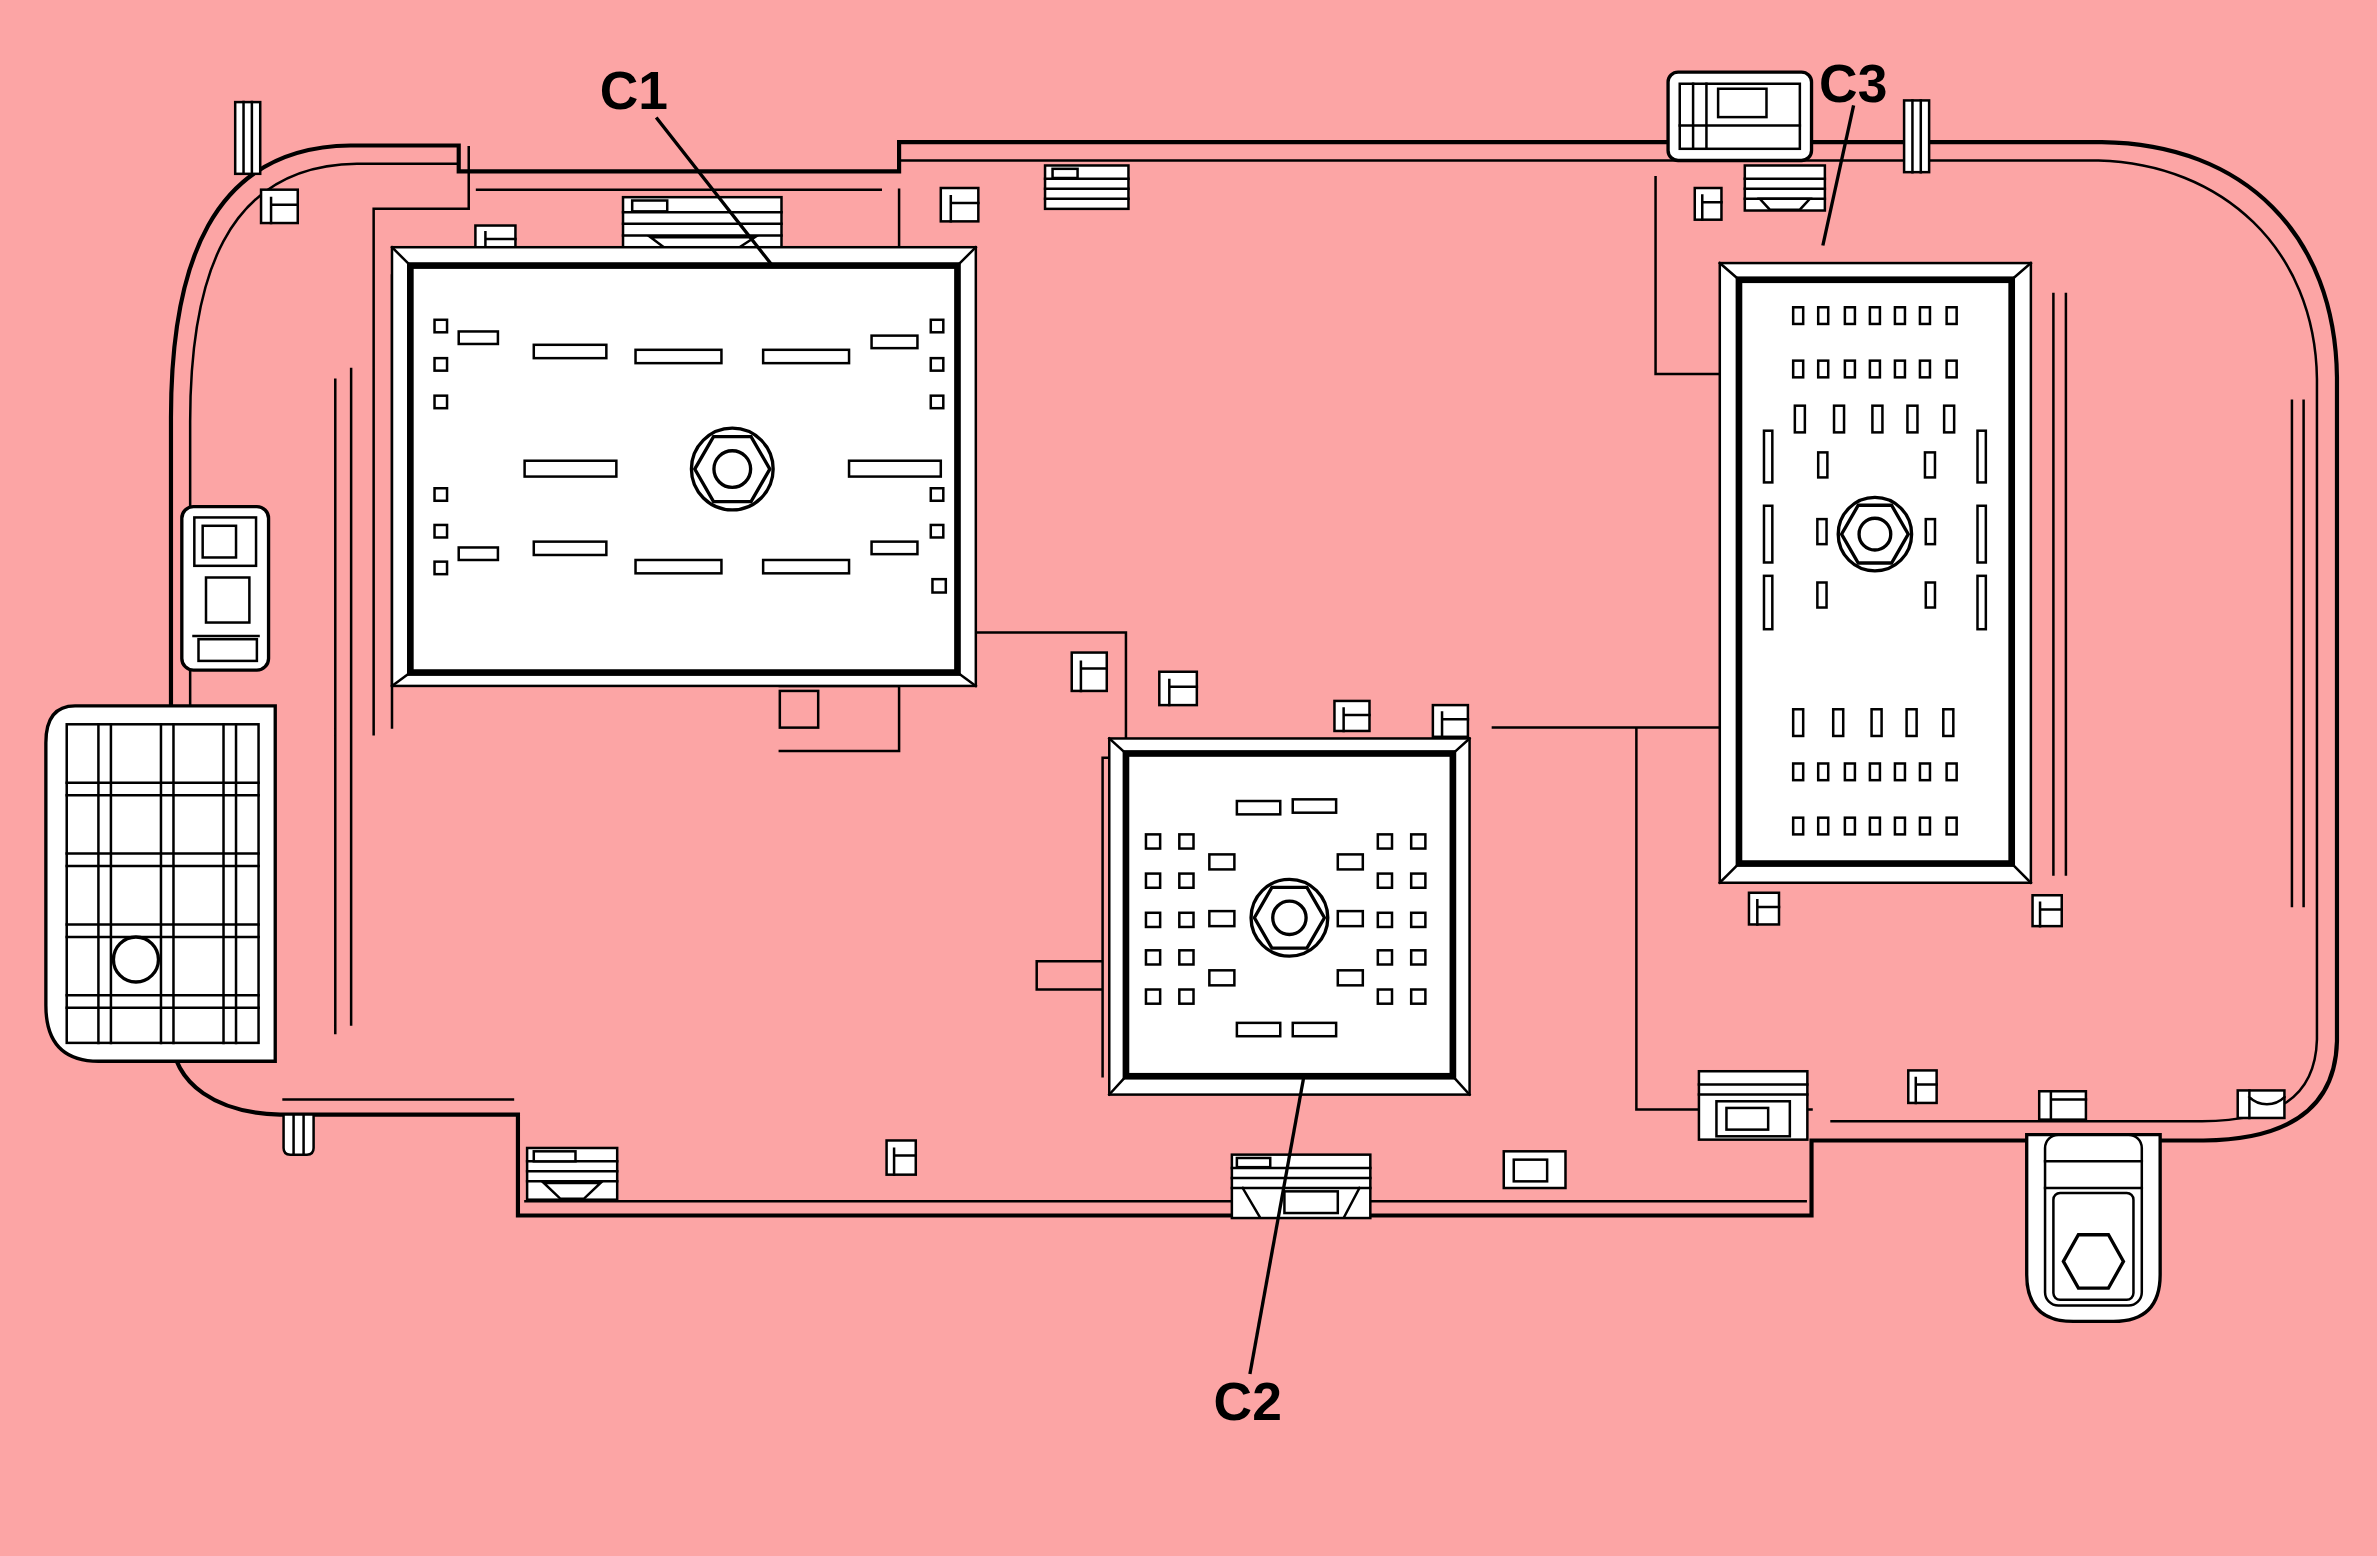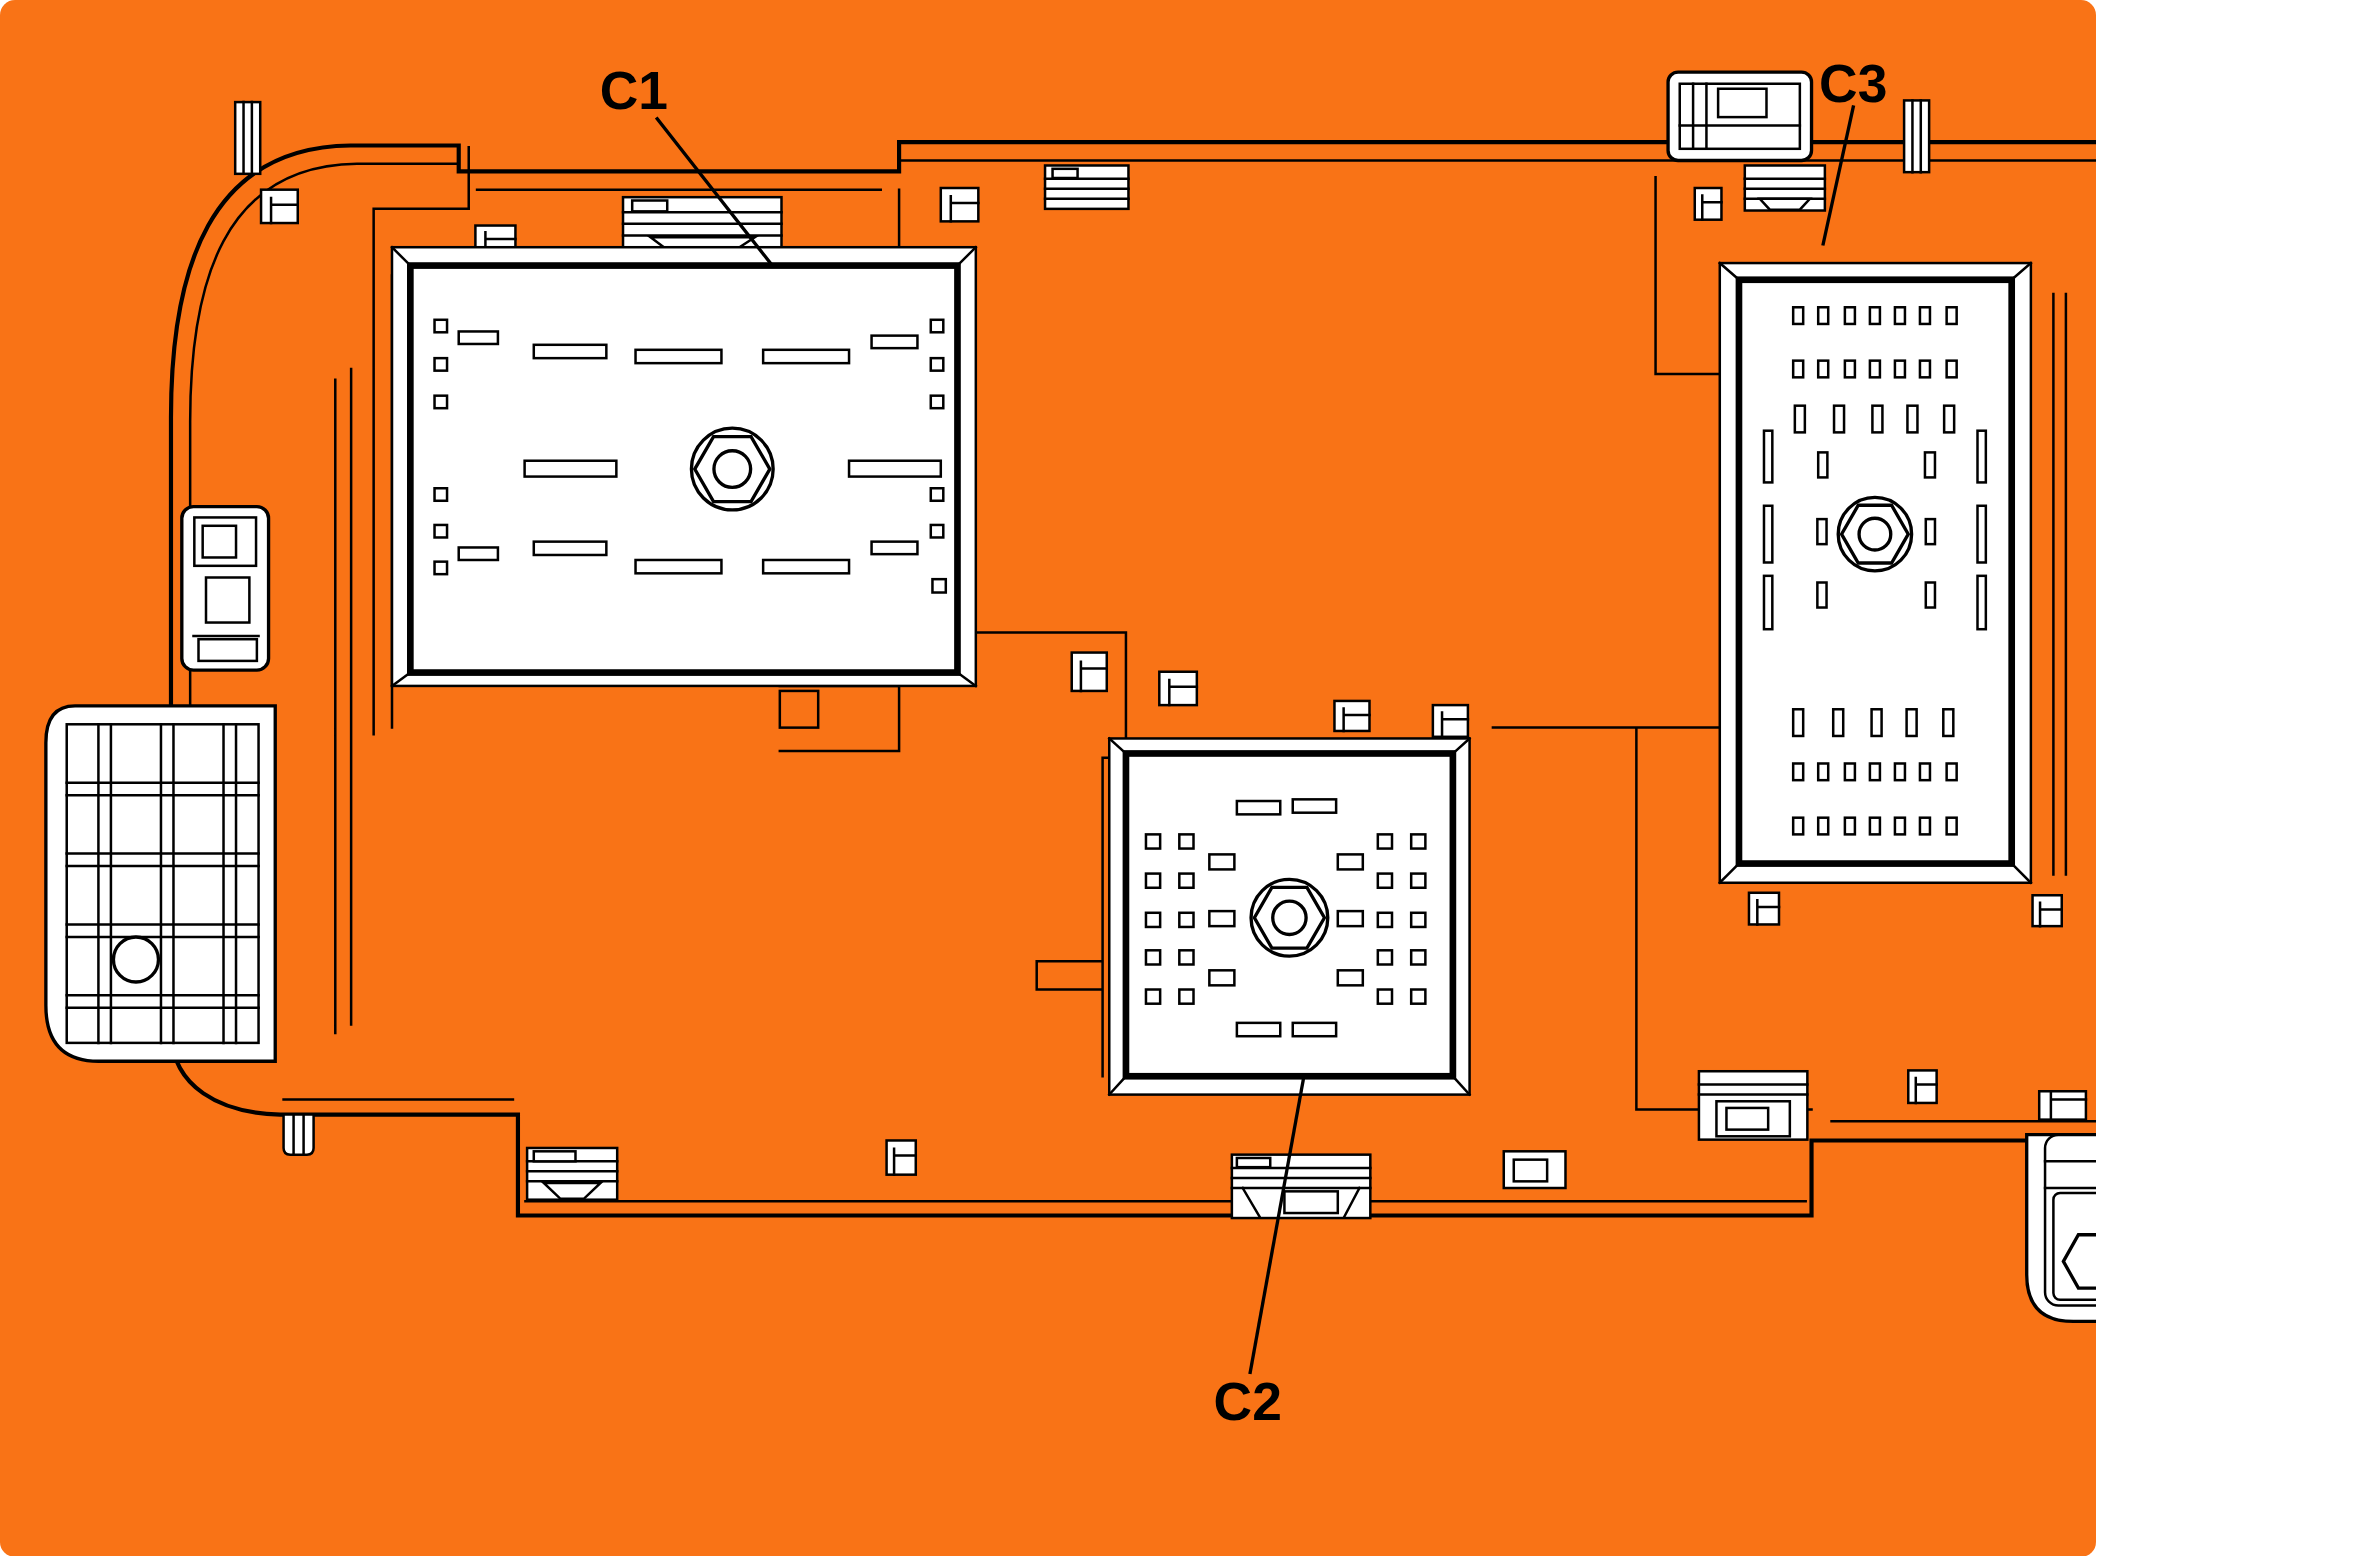--- a/index.html
+++ b/index.html
@@ -1,16 +1,16 @@
 <!DOCTYPE html>
 <html style="--ink: #000000;font-size:13.3px"><head>
 <meta charset="utf-8">
 <style>
   html,body{margin:0;padding:0;background:#fff;}
-  .stage{position:relative;width:2096px;height:1557px;background:#f97316;overflow:hidden;border-radius:15px;}
+  .stage{position:relative;width:2377px;height:1557px;background:#fca5a5;overflow:hidden;}
   svg{display:block;}
   .ln{stroke:var(--ink,#000);fill:none;stroke-linecap:square;stroke-linejoin:miter;}
   .thin{stroke-width:3;}
   .mid{stroke-width:4;}
   .outline{stroke-width:5;}
   .thick{stroke-width:8;}
   .pin{stroke-width:3;}
   .wfill{fill:#fff;}
   text.lbl{font-family:"Liberation Sans",sans-serif;font-size:64px;font-weight:bold;
            fill:var(--ink,#000);text-anchor:middle;}

